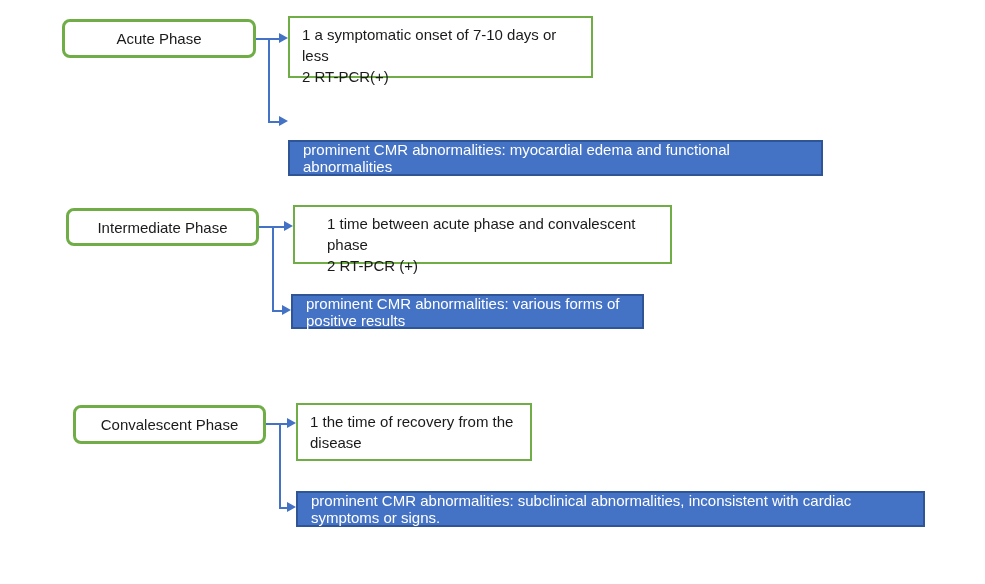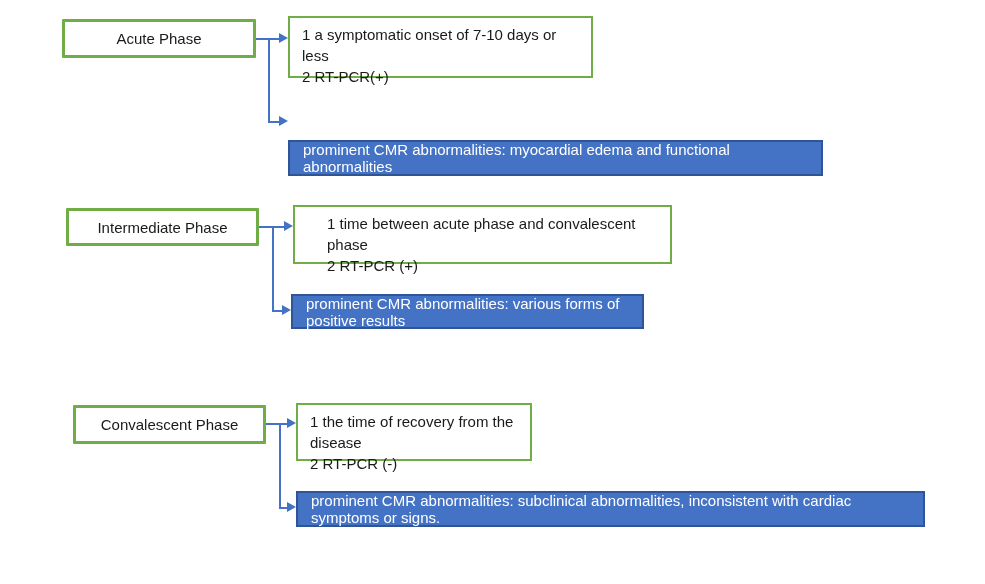--- a/index.html
+++ b/index.html
@@ -12,21 +12,21 @@
     --text-light:#FFFFFF;
   }
   html,body{margin:0;padding:0;background:#fff;}
   .canvas{
     position:relative;width:985px;height:584px;background:var(--box-bg);
     font-family:"Liberation Sans","DejaVu Sans",sans-serif;
     color:var(--text-dark);overflow:hidden;
   }
   .phase-box{
     position:absolute;box-sizing:border-box;border:3px solid var(--green-border);
-    border-radius:1px;background:var(--box-bg);
+    border-radius:8px;background:var(--box-bg);
     display:flex;align-items:center;justify-content:center;
     font-size:15px;color:var(--text-dark);
   }
   .info-box{
     position:absolute;box-sizing:border-box;border:2px solid var(--green-border);
     background:var(--box-bg);font-size:15px;color:var(--text-dark);
     padding:6px 10px 0 12px;line-height:21px;
   }
   .cmr-box{
     position:absolute;box-sizing:border-box;border:2px solid var(--blue-border);
@@ -108,19 +108,18 @@
   <div class="phase-box r3-phase">
     <span>Convalescent Phase</span>
   </div>
   <div class="hline r3-h1"></div>
   <div class="ah-right r3-a1"></div>
   <div class="vline r3-v"></div>
   <div class="hline r3-h2"></div>
   <div class="ah-right r3-a2"></div>
   <div class="info-box r3-info">
     <div>1 the time of recovery from the disease</div>
-    <div>2 RT-PCR (-)</div>
   </div>
   <div class="cmr-box r3-cmr">
     <span>prominent CMR abnormalities: subclinical abnormalities, inconsistent with cardiac symptoms or signs.</span>
   </div>
 
 </div>
 
 </body></html>

